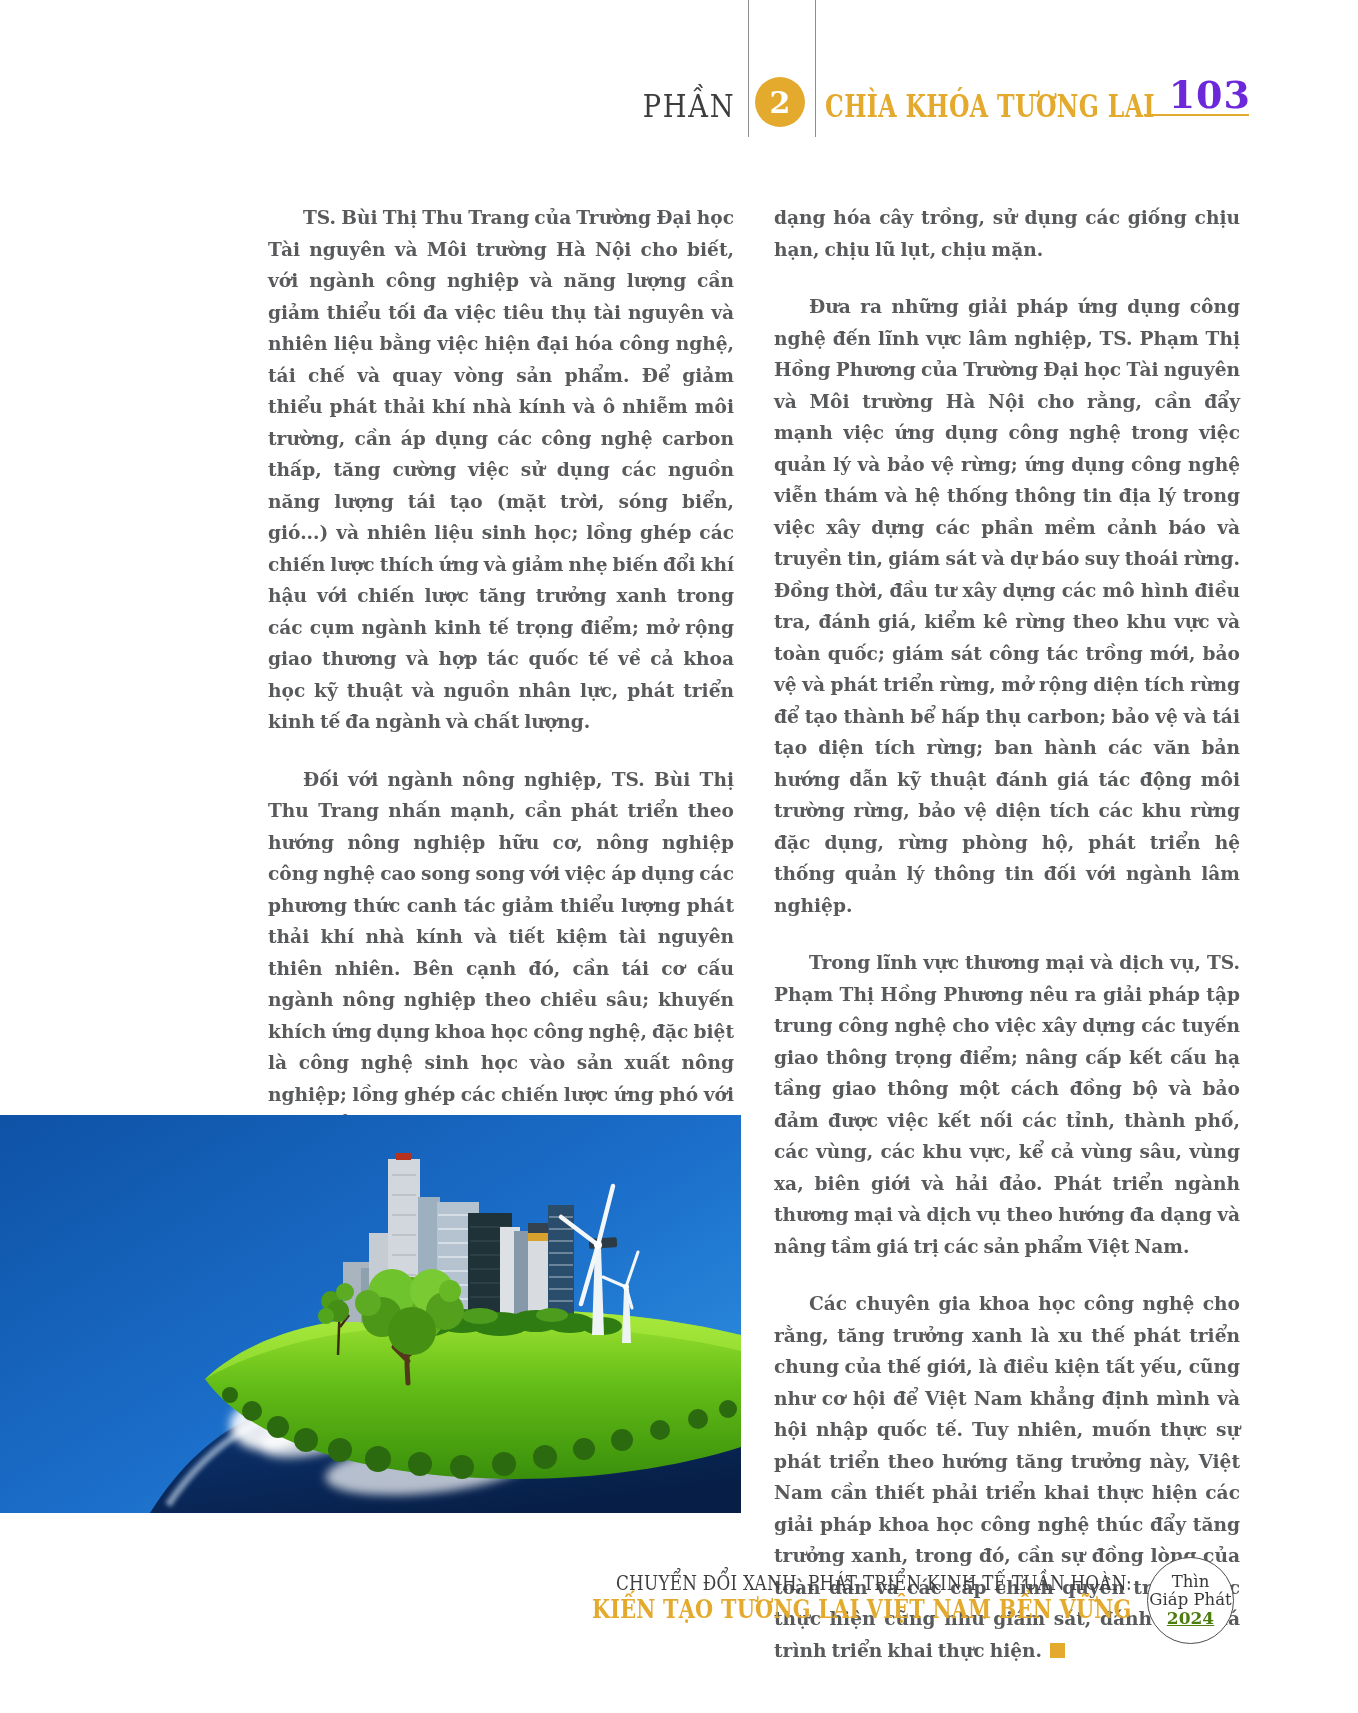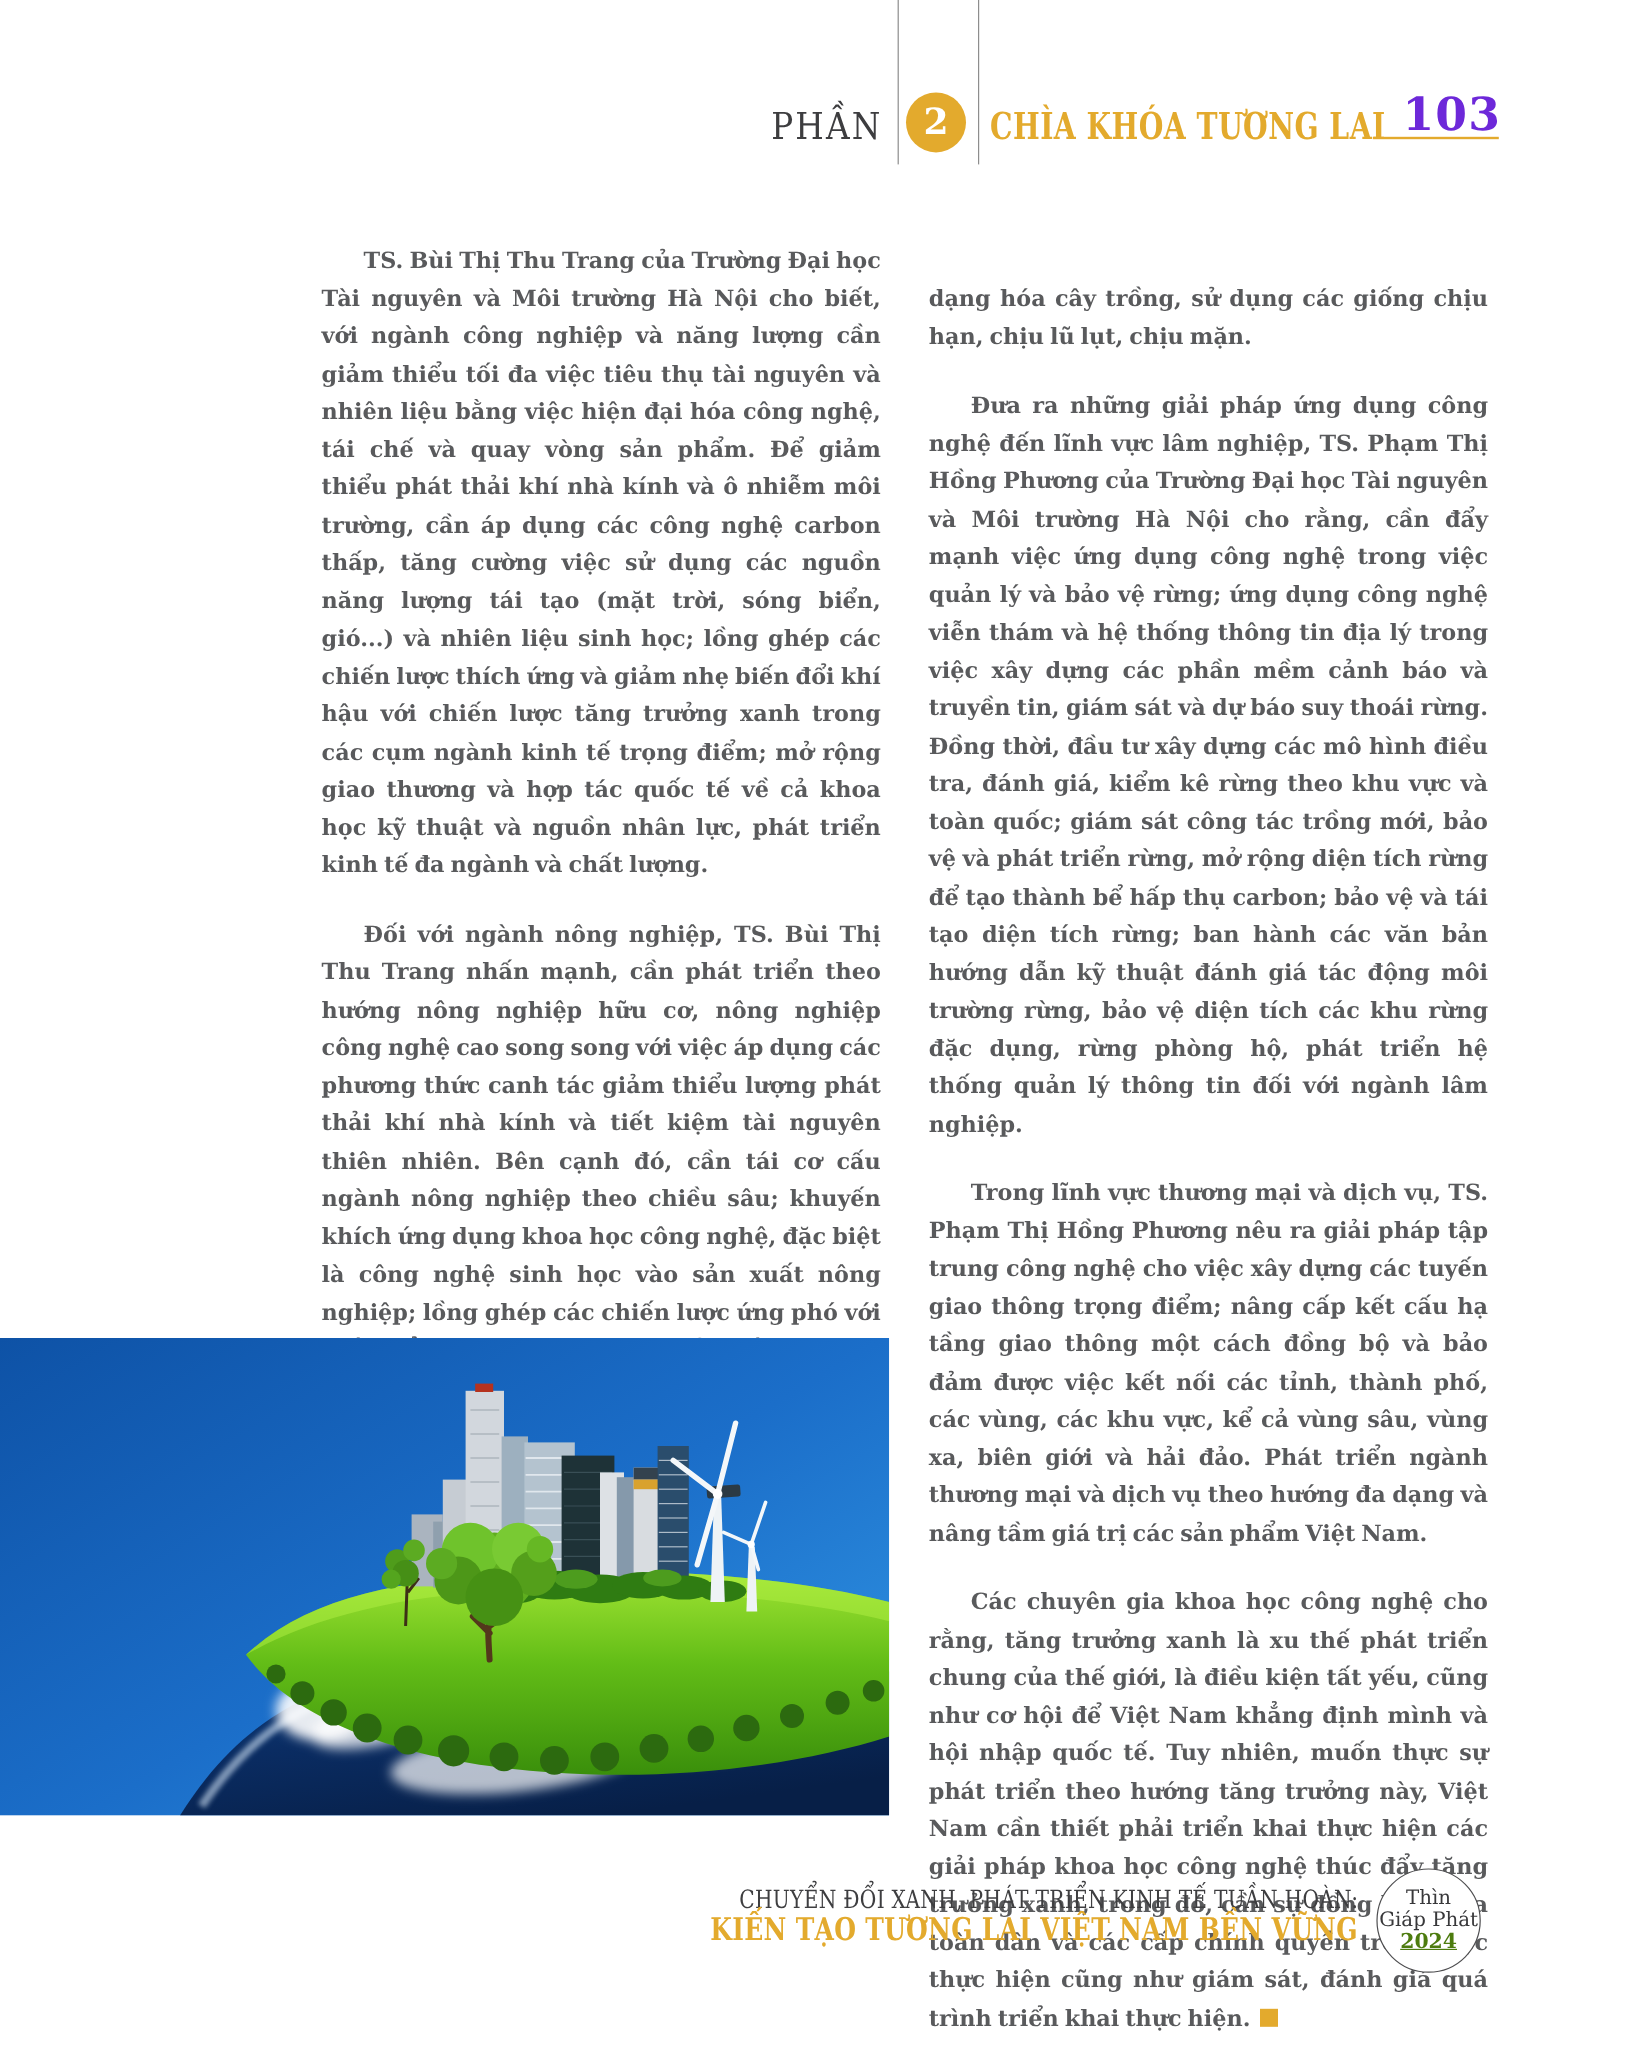--- a/index.html
+++ b/index.html
@@ -30,21 +30,21 @@
     letter-spacing:1px;
   }
   
   .col{position:absolute;top:202px;width:466px;}
   #col1{left:268px;}
   #col2{left:774px;}
   .col p{
     margin:0 0 26px 0;font-size:18.6px;line-height:31.5px;color:#595a5c;
     text-align:justify;text-indent:35px;word-spacing:-1.5px;font-weight:bold;
   }
-  .col p.cont{text-indent:0;margin-top:32px;}
+  .col p.cont{text-indent:0;}
   .endsq{display:inline-block;width:15px;height:15px;margin-left:8px;vertical-align:-1px;}
   
   .photo{position:absolute;left:0;top:1115px;width:741px;height:398px;}
   
   .ft-line1{
     position:absolute;right:226px;top:1571px;font-size:21px;color:#3e3e40;white-space:nowrap;
     transform:scaleX(.8);transform-origin:right center;letter-spacing:.3px;
   }
   .ft-line2{
     position:absolute;right:226px;top:1594px;font-size:26px;font-weight:bold;white-space:nowrap;

